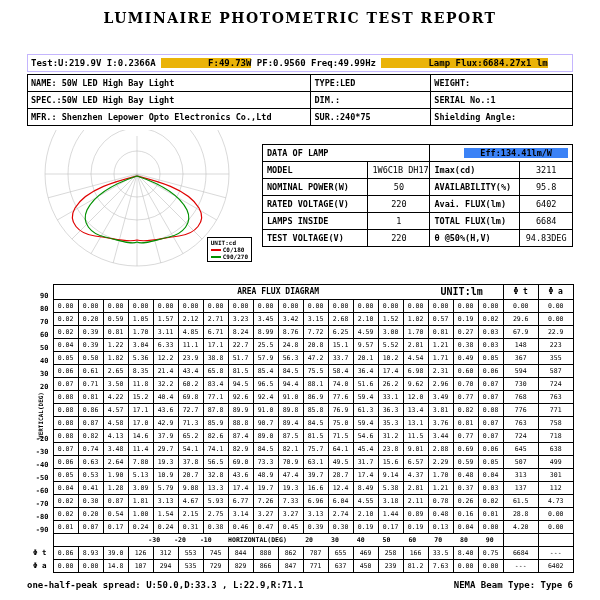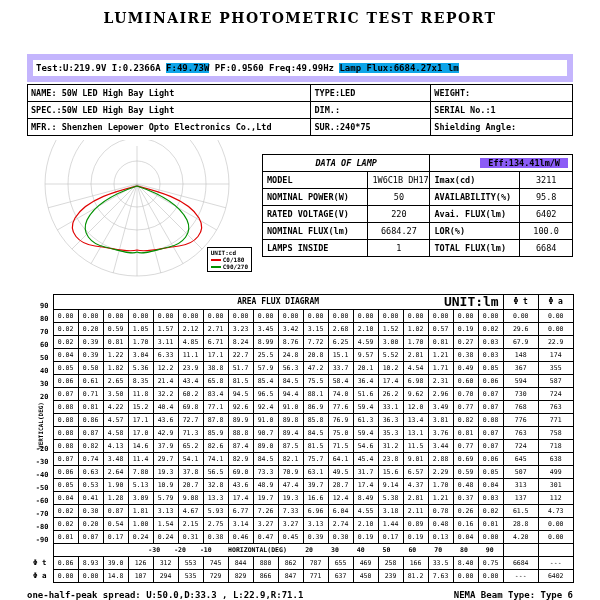--- a/index.html
+++ b/index.html
@@ -3,54 +3,54 @@
 <meta charset="utf-8">
 <style>
   html,body{margin:0;padding:0;background:#ffffff;color:#000;}
   body{width:600px;height:600px;overflow:hidden;
        font-family:"DejaVu Sans Mono","Liberation Mono",monospace;}
   .page{padding:6px 27px 0 27px;}
 
   .title{font-family:"DejaVu Serif","Liberation Serif",serif;font-weight:bold;
          font-size:14px;letter-spacing:1.5px;text-align:center;margin:4px 0 10px 0;white-space:nowrap;}
 
-  .testbar{border:6px solid #c4b5fd;font-size:9px;font-weight:bold;padding:3px 3px;
+  .testbar{border:1px solid #c4b5fd;font-size:9px;font-weight:bold;padding:3px 3px;
            white-space:pre;display:flex;align-items:center;margin-top:28px;}
-  .hl{background:#0ea5e9;}
+  .hl{background:#eab308;padding-left:47px;}
 
   table{border-collapse:collapse;table-layout:fixed;}
   .info{width:100%;font-size:8.5px;font-weight:bold;margin-top:2px;}
   .info td{border:1px solid #000;padding:2px 3px;height:12px;white-space:nowrap;overflow:hidden;}
 
   .middle{display:flex;margin-top:4px;}
   .polarwrap{width:235px;position:relative;flex:none;}
   .polarwrap svg{display:block;}
   .legendbox{position:absolute;right:10px;bottom:16px;border:1px solid #000;background:#fff;
              font-size:6px;line-height:7px;padding:1px 3px;font-weight:bold;}
   .legendbox .swatch{display:inline-block;width:10px;height:2px;vertical-align:middle;margin-right:2px;}
   .sw-red{background:#e00000;}
   .sw-green{background:#009000;}
   .polarcaption{font-size:6.5px;text-align:center;margin-top:1px;font-weight:bold;}
 
   .lampwrap{flex:1;padding-top:14px;}
   .lamp{width:100%;font-size:8.5px;font-weight:bold;}
   .lamp td,.lamp th{border:1px solid #000;height:14px;padding:1px 4px;white-space:nowrap;overflow:hidden;text-align:left;}
   .lamp .val{text-align:center;font-weight:normal;}
-  .lamp th.dol{text-align:center;font-style:italic;}
+  .lamp th.dol{}
   .lamp th.eff{text-align:right;}
-  .lamp th.eff span{background:#8b5cf6;padding:0 8px;}
+  .lamp th.eff span{background:#3b82f6;padding:0 16px;}
 
   .fluxwrap{position:relative;margin-top:6px;}
   .flux{font-size:6.5px;width:546px;}
   .flux th,.flux td{border:1px solid #000;text-align:center;height:12px;line-height:12px;
                     padding:0;overflow:visible;white-space:nowrap;}
   .flux th{height:14px;line-height:14px;font-size:8px;}
   .flux .axis{border:0;}
   .flux .fluxhead{position:relative;font-weight:bold;}
-  .flux .unit{position:absolute;right:4px;top:0;font-size:13px;}
+  .flux .unit{position:absolute;right:20px;top:0;font-size:10px;}
   .flux .tick{position:relative;top:-10px;display:block;text-align:right;padding-right:4px;
               font-size:7px;font-weight:bold;line-height:8px;}
   .flux .philab{font-weight:bold;font-size:7.5px;}
   .vaxistitle{position:absolute;left:-17px;top:128px;width:60px;text-align:center;
               transform:rotate(-90deg);font-size:6px;font-weight:bold;}
   .hflex{display:flex;align-items:center;font-weight:bold;font-size:6.5px;height:12px;}
   .hflex .sp{flex:3.4;}
   .hflex .ht{flex:1;text-align:center;}
   .hflex .htitle{flex:3;text-align:center;font-size:6.5px;}
 
@@ -152,30 +152,30 @@
               <td class="lab">AVAILABILITY(%)</td>
               <td class="val">95.8</td>
             </tr>
             <tr>
               <td class="lab">RATED VOLTAGE(V)</td>
               <td class="val">220</td>
               <td class="lab">Avai. FLUX(lm)</td>
               <td class="val">6402</td>
             </tr>
             <tr>
-              <td class="lab">NOMINAL FLUX(lm)</td>
-              <td class="val">6684.27</td>
-              <td class="lab">LOR(%)</td>
-              <td class="val">100.0</td>
-            </tr>
-            <tr>
               <td class="lab">LAMPS INSIDE</td>
               <td class="val">1</td>
               <td class="lab">TOTAL FLUX(lm)</td>
               <td class="val">6684</td>
+            </tr>
+            <tr>
+              <td class="lab">TEST VOLTAGE(V)</td>
+              <td class="val">220</td>
+              <td class="lab">θ @50%(H,V)</td>
+              <td class="val">94.83DEG</td>
             </tr>
           </tbody>
       </table>
     </div>
   </div>
 
   <div class="fluxwrap">
     <div class="vaxistitle">VERTICAL(DEG)</div>
     <table class="flux">
       <colgroup>
@@ -284,21 +284,21 @@
             <td>24.8</td>
             <td>20.8</td>
             <td>15.1</td>
             <td>9.57</td>
             <td>5.52</td>
             <td>2.81</td>
             <td>1.21</td>
             <td>0.38</td>
             <td>0.03</td>
             <td>148</td>
-            <td>174</td>
+            <td>223</td>
           </tr>
           <tr>
             <td class="axis">
               <span class="tick">50</span>
             </td>
             <td>0.05</td>
             <td>0.50</td>
             <td>1.82</td>
             <td>5.36</td>
             <td>12.2</td>

